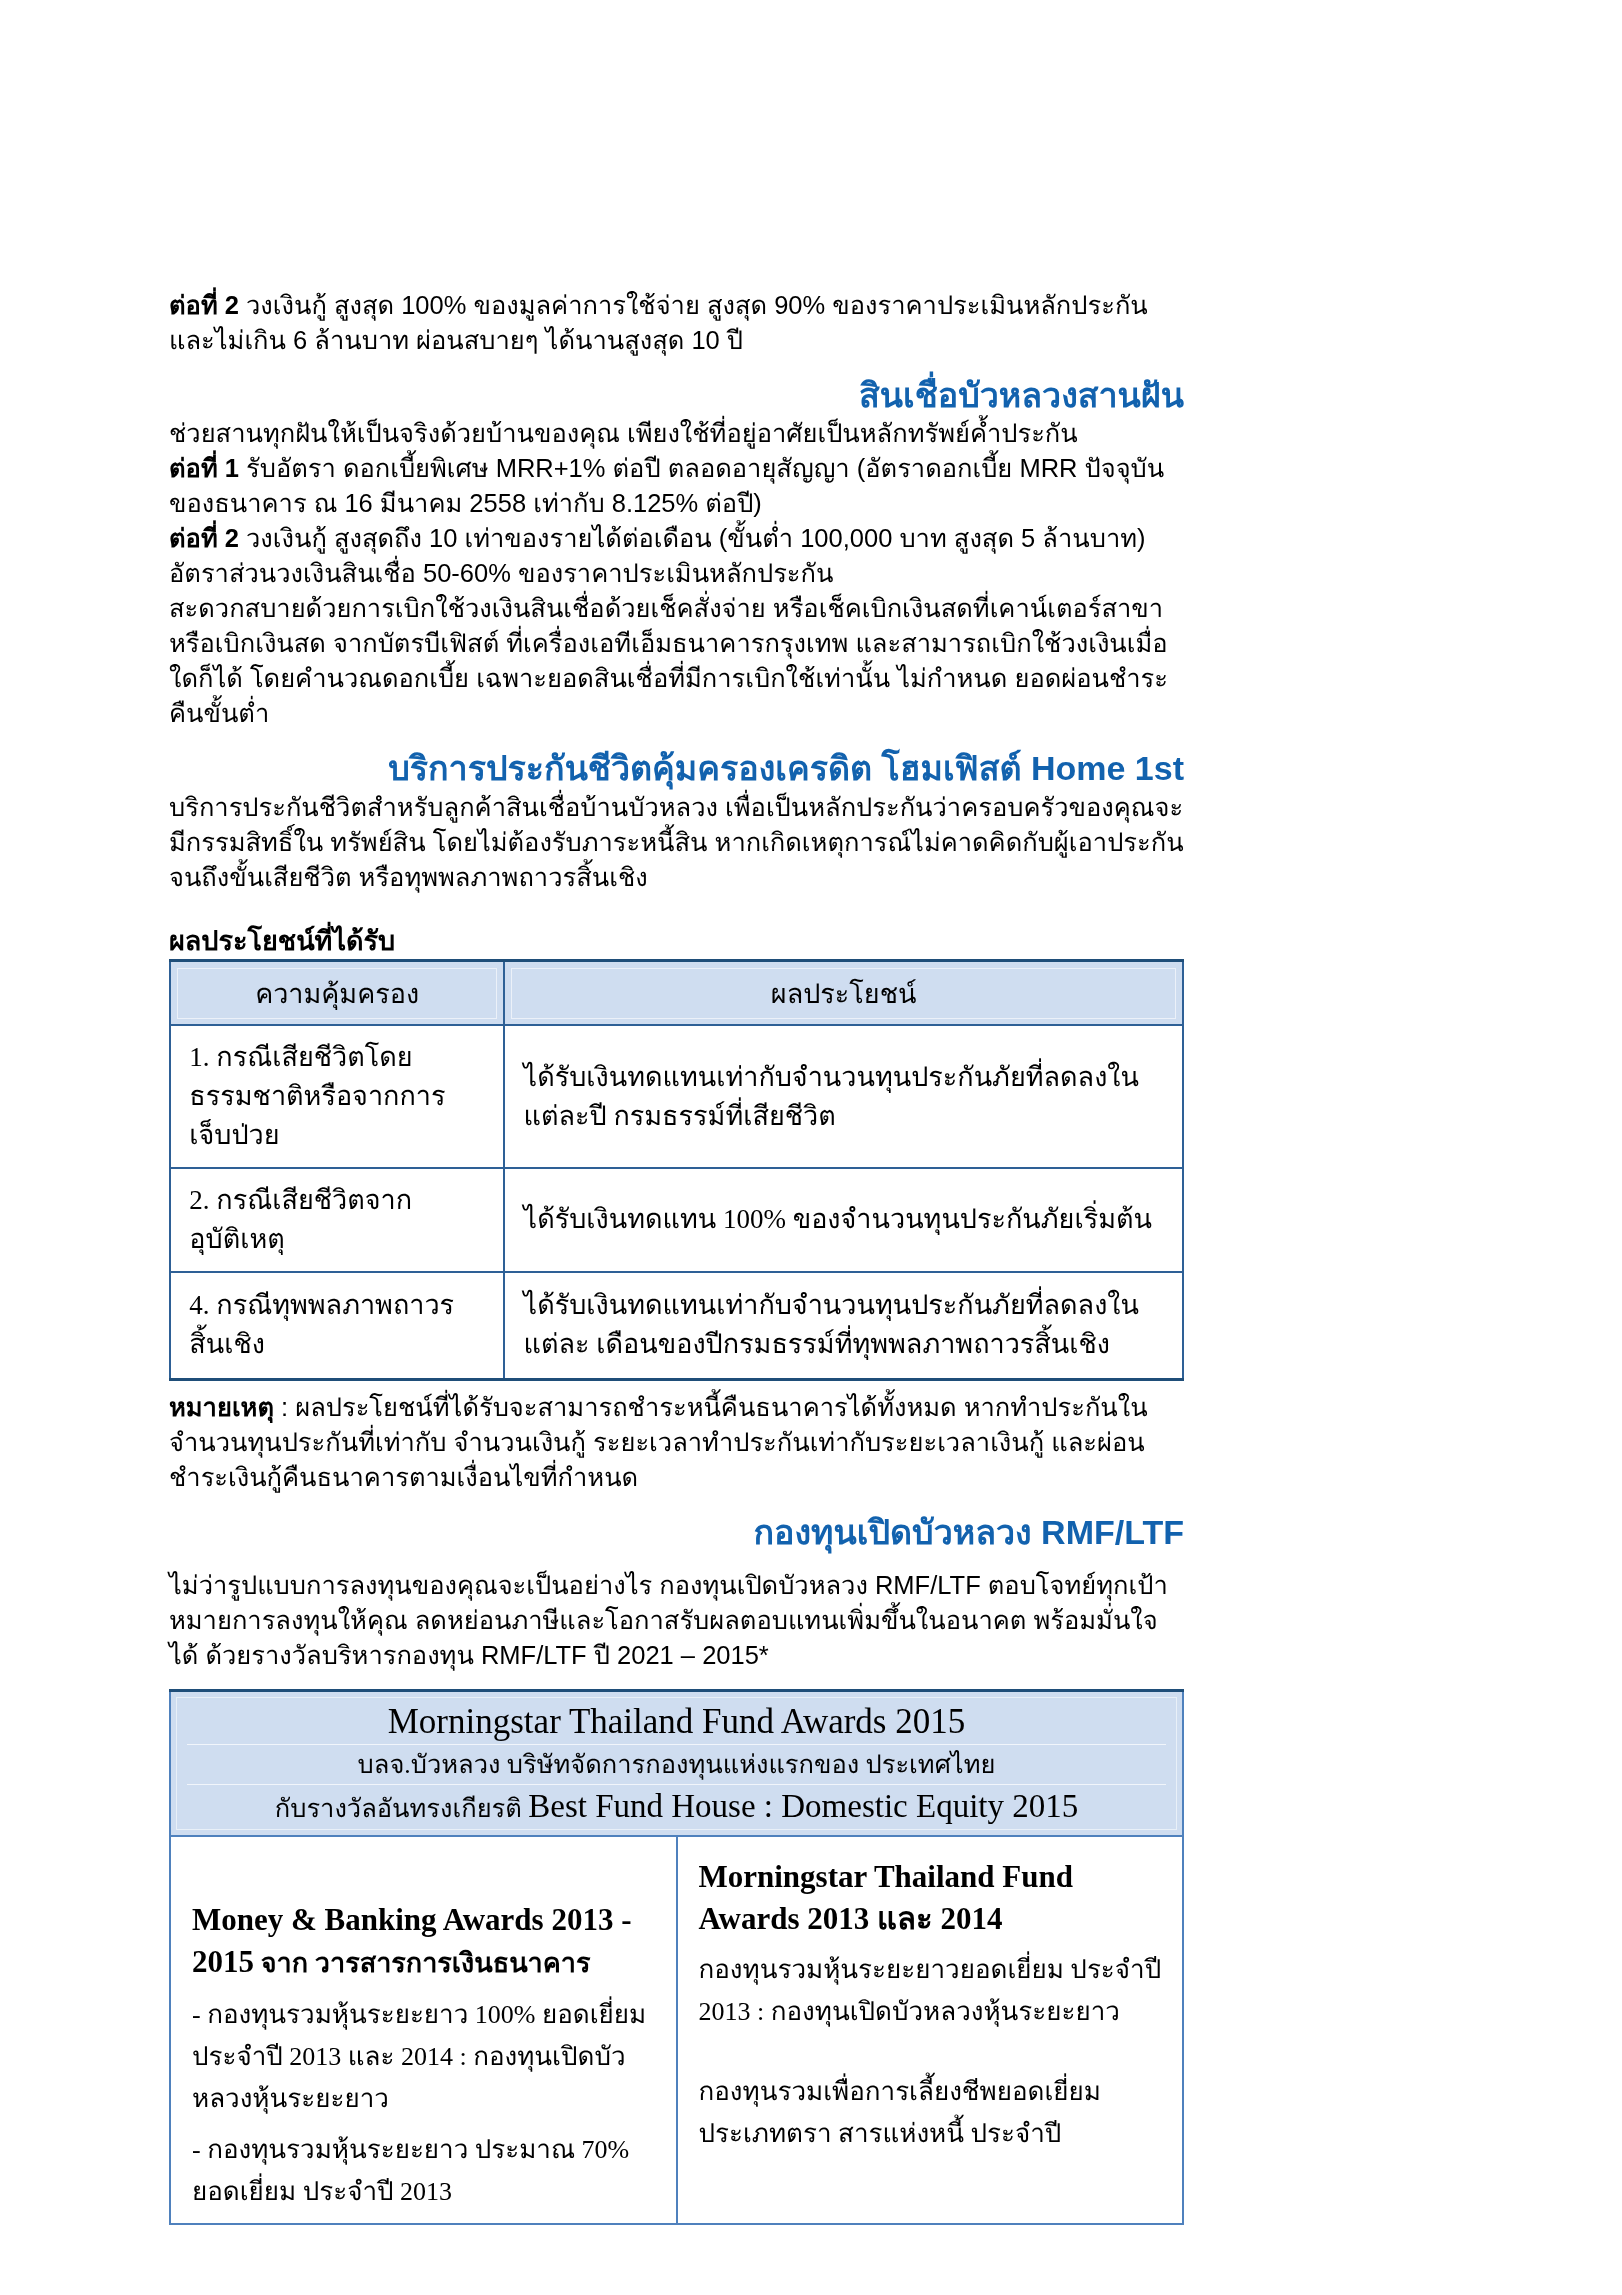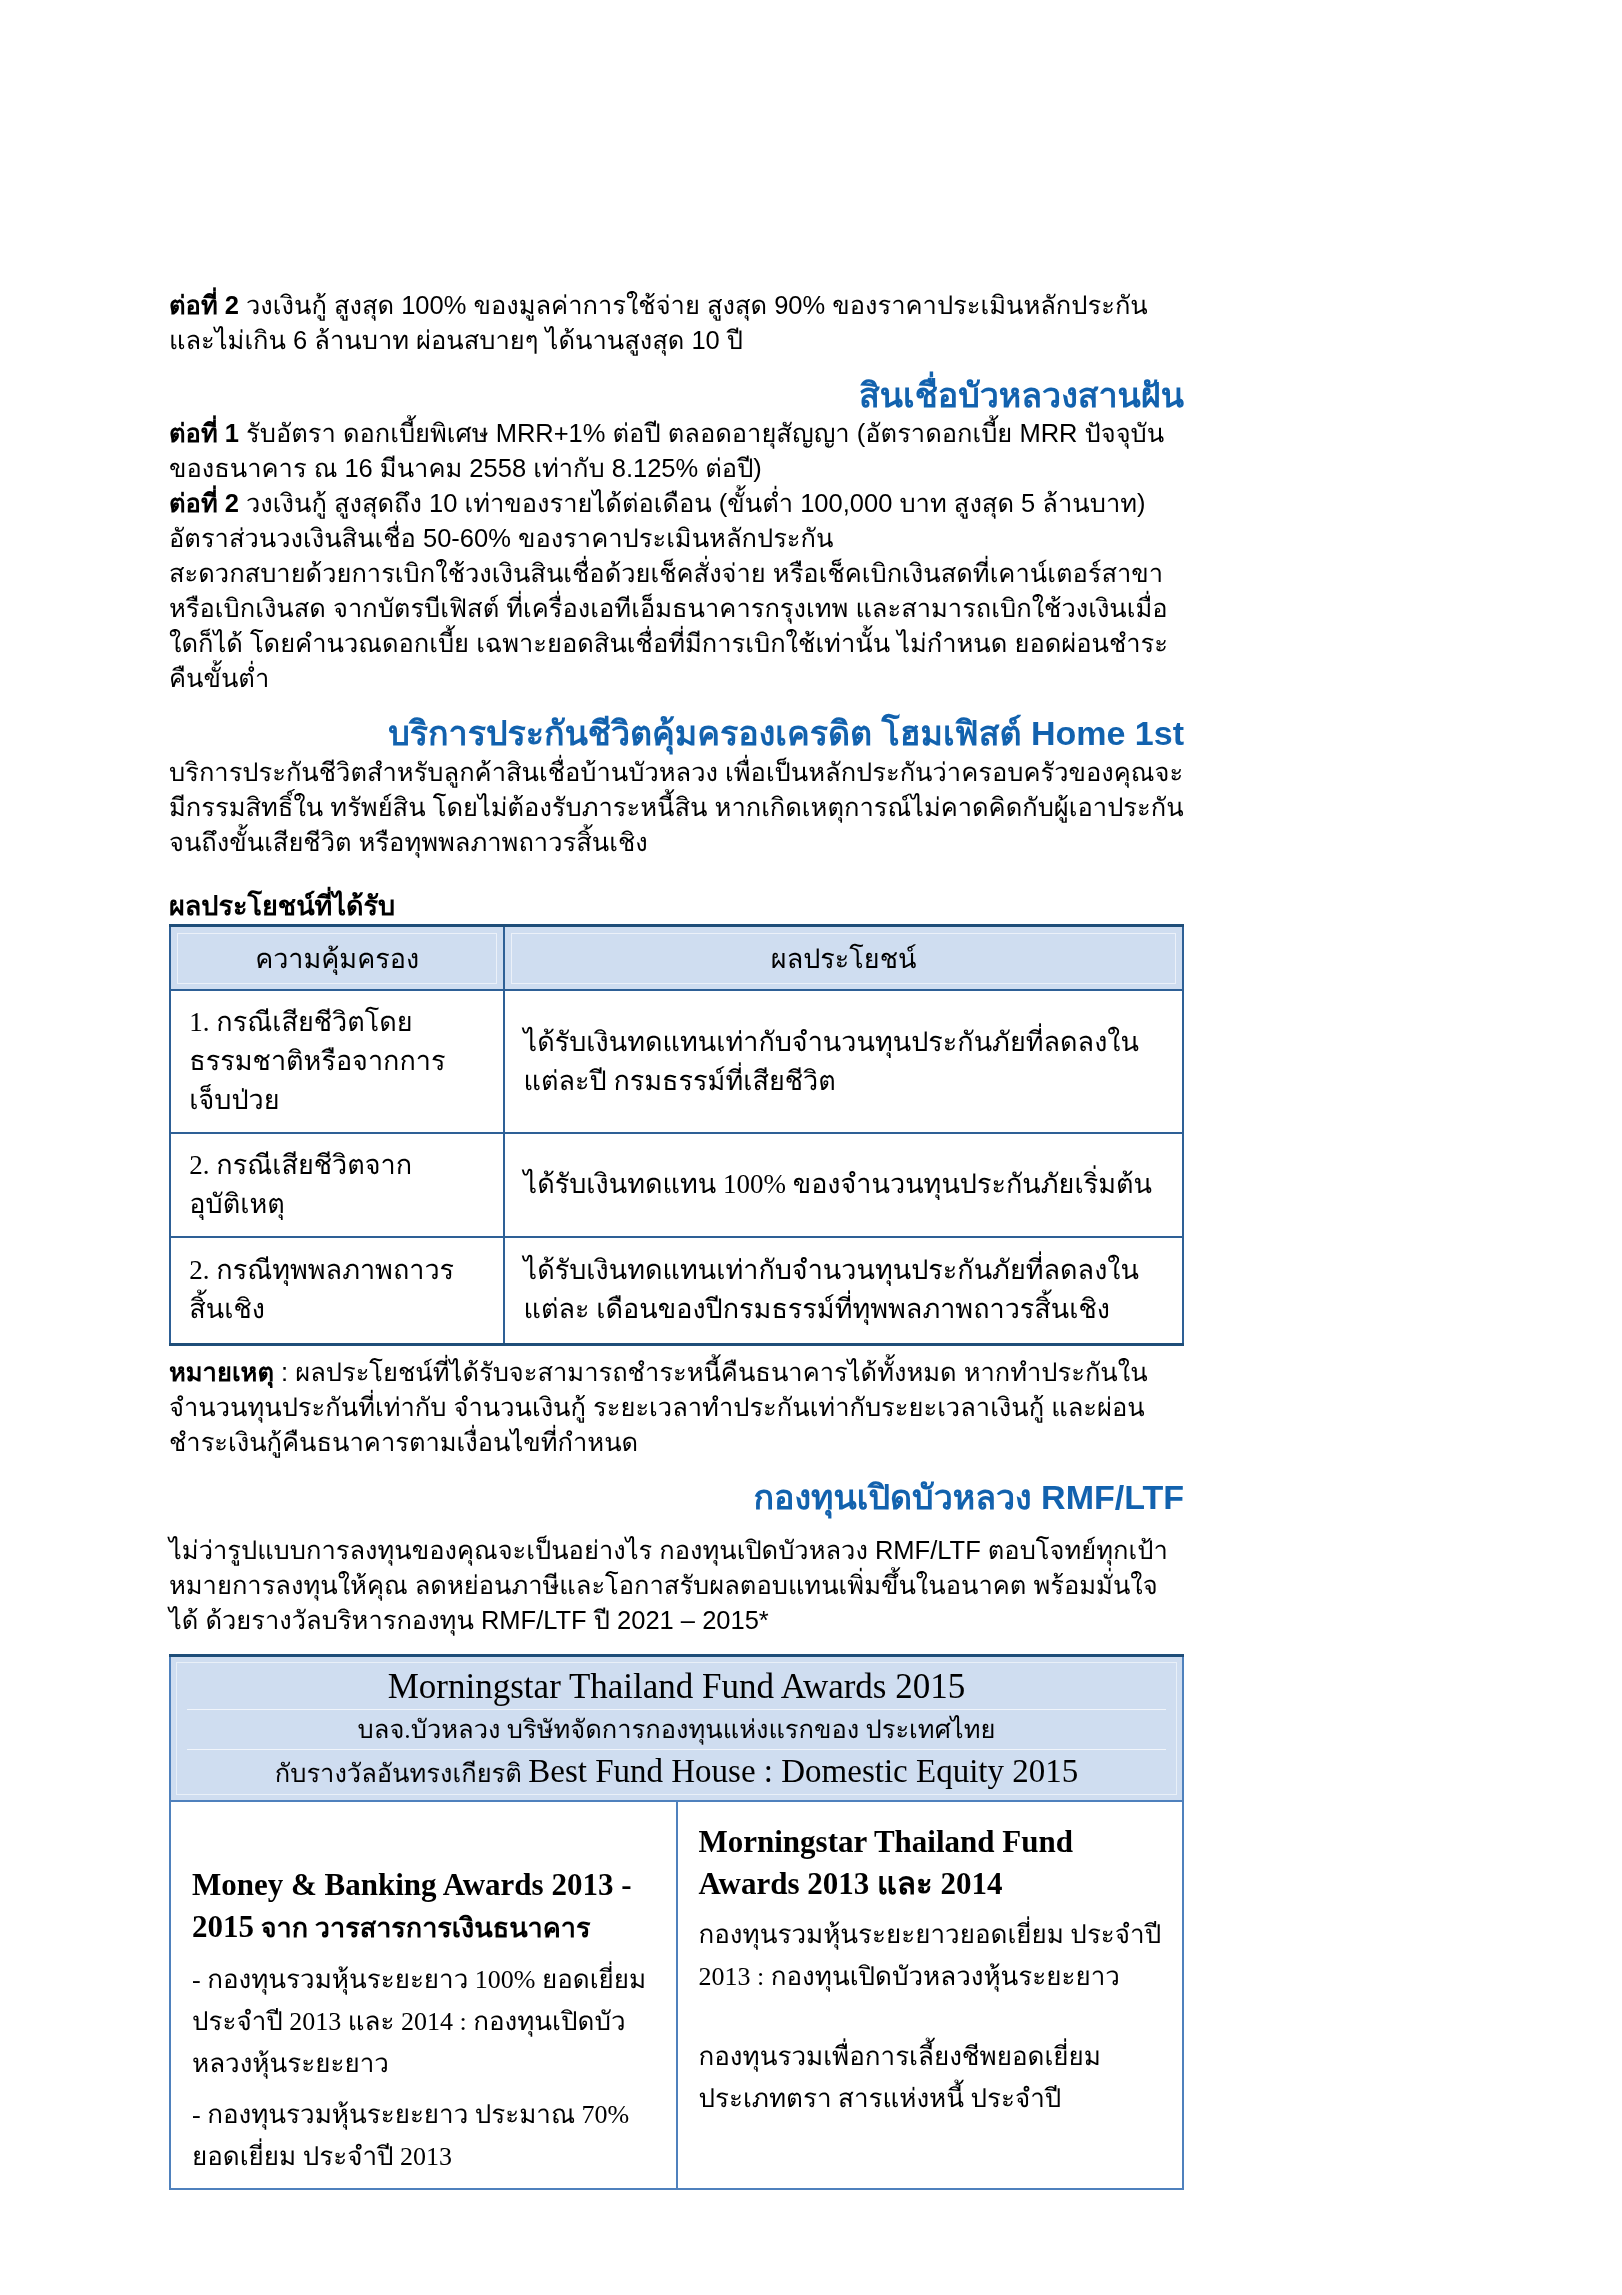--- a/index.html
+++ b/index.html
@@ -116,20 +116,21 @@
   .award-item.gap{margin-top:38px;}
 </style>
 </head>
 <body>
 
 <div class="page">
 
   <p class="body-text"><b>ต่อที่ 2</b><span> วงเงินกู้ สูงสุด 100% ของมูลค่าการใช้จ่าย สูงสุด 90% ของราคาประเมินหลักประกัน และไม่เกิน 6 ล้านบาท ผ่อนสบายๆ ได้นานสูงสุด 10 ปี</span></p>
 
   <h3 class="blue-heading">สินเชื่อบัวหลวงสานฝัน</h3>
+  <p class="body-text">ช่วยสานทุกฝันให้เป็นจริงด้วยบ้านของคุณ เพียงใช้ที่อยู่อาศัยเป็นหลักทรัพย์ค้ำประกัน</p>
   <p class="body-text"><b>ต่อที่ 1</b><span> รับอัตรา ดอกเบี้ยพิเศษ MRR+1% ต่อปี ตลอดอายุสัญญา (อัตราดอกเบี้ย MRR ปัจจุบันของธนาคาร ณ 16 มีนาคม 2558 เท่ากับ 8.125% ต่อปี)</span></p>
   <p class="body-text"><b>ต่อที่ 2</b><span> วงเงินกู้ สูงสุดถึง 10 เท่าของรายได้ต่อเดือน (ขั้นต่ำ 100,000 บาท สูงสุด 5 ล้านบาท) อัตราส่วนวงเงินสินเชื่อ 50-60% ของราคาประเมินหลักประกัน</span></p>
   <p class="body-text">สะดวกสบายด้วยการเบิกใช้วงเงินสินเชื่อด้วยเช็คสั่งจ่าย หรือเช็คเบิกเงินสดที่เคาน์เตอร์สาขา หรือเบิกเงินสด จากบัตรบีเฟิสต์ ที่เครื่องเอทีเอ็มธนาคารกรุงเทพ และสามารถเบิกใช้วงเงินเมื่อใดก็ได้ โดยคำนวณดอกเบี้ย เฉพาะยอดสินเชื่อที่มีการเบิกใช้เท่านั้น ไม่กำหนด ยอดผ่อนชำระคืนขั้นต่ำ</p>
 
   <h3 class="blue-heading">บริการประกันชีวิตคุ้มครองเครดิต โฮมเฟิสต์ Home 1st</h3>
   <p class="body-text">บริการประกันชีวิตสำหรับลูกค้าสินเชื่อบ้านบัวหลวง เพื่อเป็นหลักประกันว่าครอบครัวของคุณจะมีกรรมสิทธิ์ใน ทรัพย์สิน โดยไม่ต้องรับภาระหนี้สิน หากเกิดเหตุการณ์ไม่คาดคิดกับผู้เอาประกันจนถึงขั้นเสียชีวิต หรือทุพพลภาพถาวรสิ้นเชิง</p>
 
   <h4 class="black-heading">ผลประโยชน์ที่ได้รับ</h4>
 
   <table class="benefits">
@@ -146,21 +147,21 @@
     <tbody>
       <tr class="row-1">
         <td>1. กรณีเสียชีวิตโดยธรรมชาติหรือจากการเจ็บป่วย</td>
         <td>ได้รับเงินทดแทนเท่ากับจำนวนทุนประกันภัยที่ลดลงในแต่ละปี กรมธรรม์ที่เสียชีวิต</td>
       </tr>
       <tr class="row-2">
         <td>2. กรณีเสียชีวิตจากอุบัติเหตุ</td>
         <td>ได้รับเงินทดแทน 100% ของจำนวนทุนประกันภัยเริ่มต้น</td>
       </tr>
       <tr class="row-3">
-        <td>2. กรณีทุพพลภาพถาวรสิ้นเชิง</td>
+        <td>4. กรณีทุพพลภาพถาวรสิ้นเชิง</td>
         <td>ได้รับเงินทดแทนเท่ากับจำนวนทุนประกันภัยที่ลดลงในแต่ละ เดือนของปีกรมธรรม์ที่ทุพพลภาพถาวรสิ้นเชิง</td>
       </tr>
     </tbody>
   </table>
 
   <p class="body-text note-text"><b>หมายเหตุ</b><span> : ผลประโยชน์ที่ได้รับจะสามารถชำระหนี้คืนธนาคารได้ทั้งหมด หากทำประกันในจำนวนทุนประกันที่เท่ากับ จำนวนเงินกู้ ระยะเวลาทำประกันเท่ากับระยะเวลาเงินกู้ และผ่อนชำระเงินกู้คืนธนาคารตามเงื่อนไขที่กำหนด</span></p>
 
   <h3 class="blue-heading">กองทุนเปิดบัวหลวง RMF/LTF</h3>
   <p class="body-text after-heading">ไม่ว่ารูปแบบการลงทุนของคุณจะเป็นอย่างไร กองทุนเปิดบัวหลวง RMF/LTF ตอบโจทย์ทุกเป้าหมายการลงทุนให้คุณ ลดหย่อนภาษีและโอกาสรับผลตอบแทนเพิ่มขึ้นในอนาคต พร้อมมั่นใจได้ ด้วยรางวัลบริหารกองทุน RMF/LTF ปี 2021 – 2015*</p>
 

